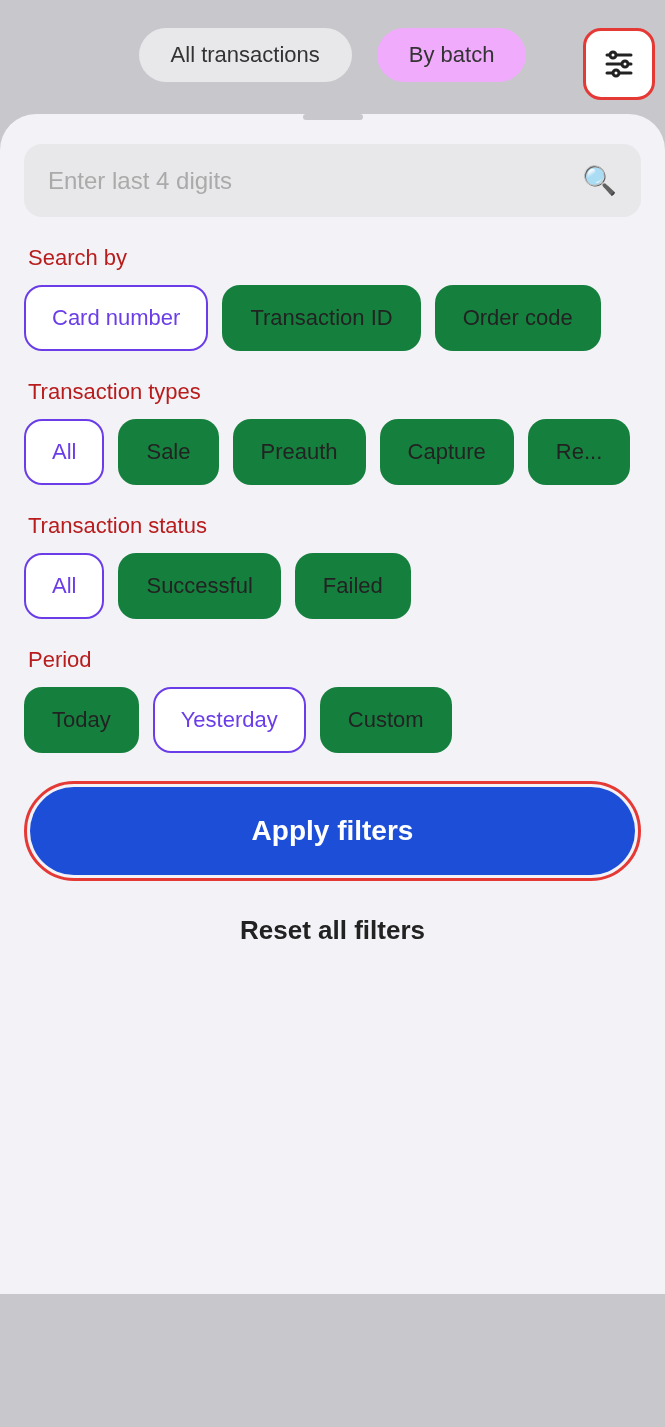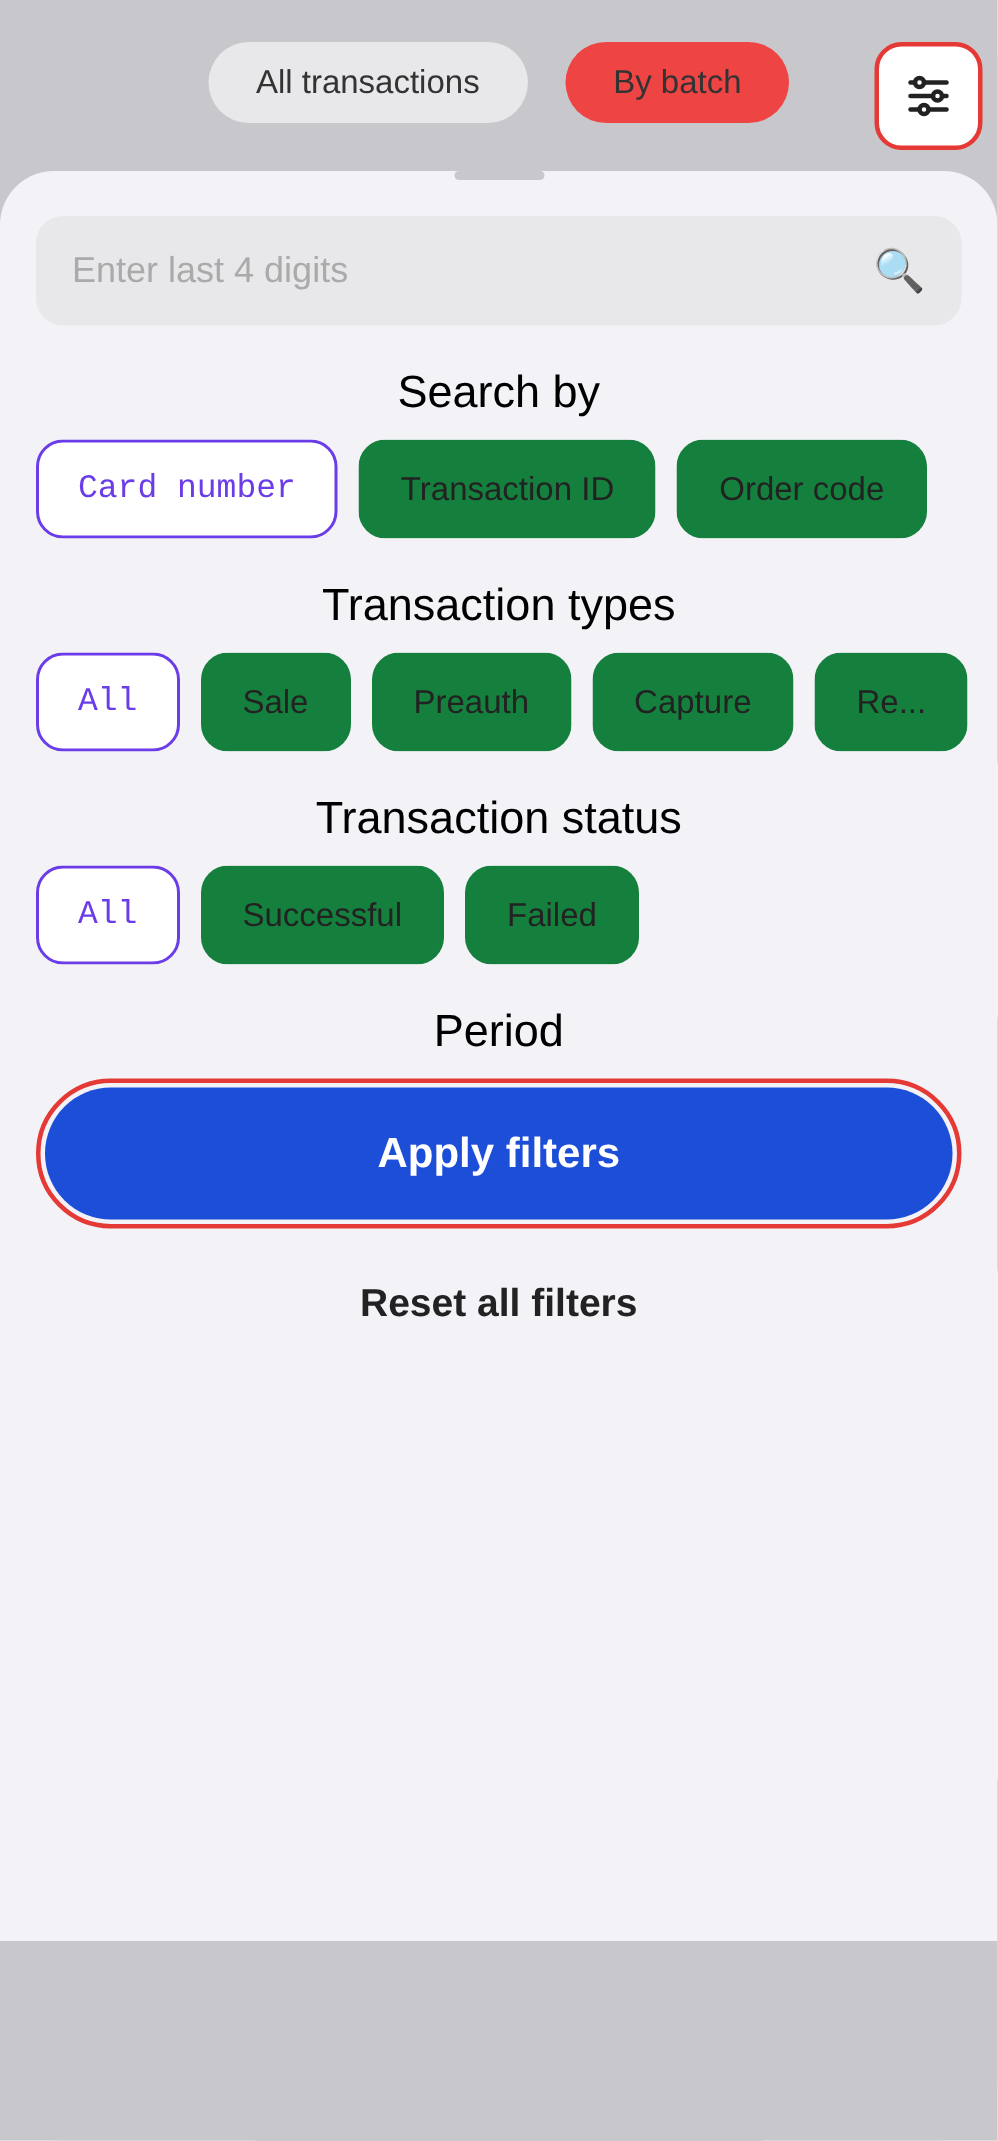--- a/index.html
+++ b/index.html
@@ -26,21 +26,21 @@
     .top-nav {
       display: flex;
       align-items: center;
       justify-content: center;
       padding: 28px 20px 16px;
       position: relative;
       gap: 25px;
     }
 
     .tab-pill {
-      background: #ef4444;
+      background: #f0abfc;
       border-radius: 50px;
       padding: 14px 32px;
       font-size: 22px;
       font-weight: 500;
       color: #333;
       cursor: pointer;
     }
 
     .tab-pill.active {
       background: #e8e8ea;
@@ -111,25 +111,24 @@
       color: #aaa;
     }
 
     .search-icon-wrap {
       font-size: 28px;
       color: #333;
     }
 
     
     .section-label {
-      font-size: 30px;
-      color: #000000;
+      font-size: 22px;
+      color: #b91c1c;
       padding: 0 28px;
       margin-bottom: 14px;
-      text-align: center;
     }
 
     .chip-row {
       display: flex;
       flex-direction: row;
       gap: 14px;
       padding: 0 24px;
       margin-bottom: 28px;
       overflow: hidden;
     }
@@ -144,21 +143,20 @@
       border: 2px solid transparent;
       cursor: pointer;
       white-space: nowrap;
       flex-shrink: 0;
     }
 
     .chip.selected-purple {
       background: #fff;
       color: #6a3de8;
       border: 2px solid #6a3de8;
-      font-family: Liberation Mono, monospace;
     }
 
     
     .apply-btn-wrap {
       margin: 12px 24px 0;
       border: 3px solid #e53935;
       border-radius: 50px;
       padding: 3px;
     }
 
@@ -243,20 +241,25 @@
     </div>
 
     <div class="section-label">Transaction status</div>
     <div class="chip-row">
       <div class="chip selected-purple">All</div>
       <div class="chip">Successful</div>
       <div class="chip">Failed</div>
     </div>
 
     <div class="section-label">Period</div>
+    <div class="chip-row">
+      <div class="chip">Today</div>
+      <div class="chip selected-purple">Yesterday</div>
+      <div class="chip">Custom</div>
+    </div>
 
     <div class="apply-btn-wrap">
       <button class="apply-btn">Apply filters</button>
     </div>
 
     <button class="reset-btn">Reset all filters</button>
   </div>
 
 </div>
 

